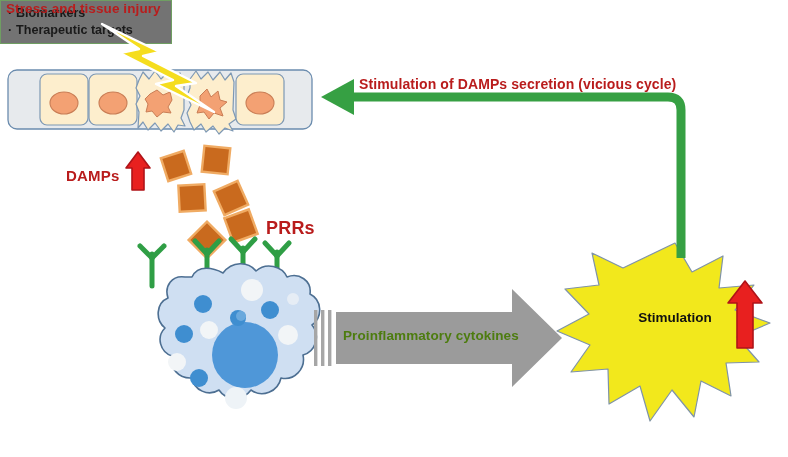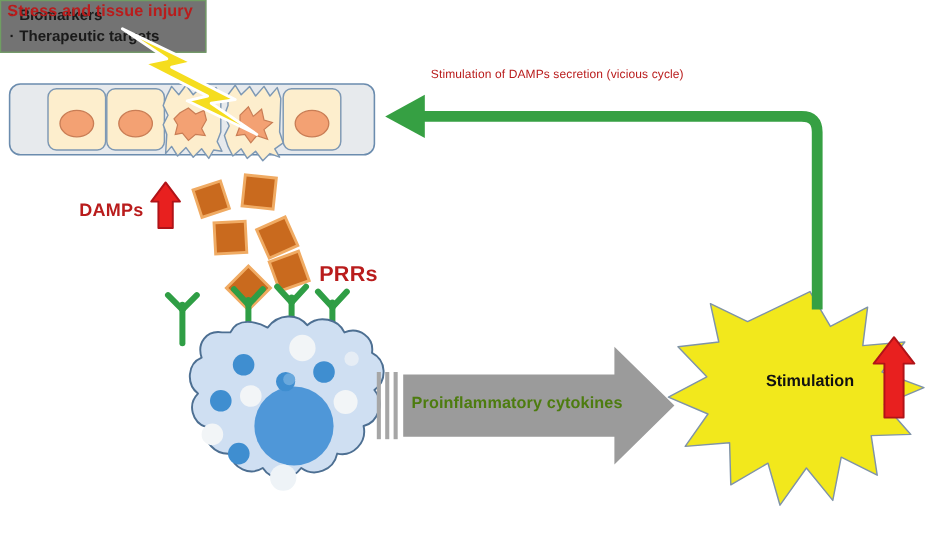--- a/index.html
+++ b/index.html
@@ -33,23 +33,23 @@
   }
   #title-stress {
     left: 6px;
     top: 1px;
     font-size: 13.5px;
     font-weight: 600;
     letter-spacing: 0.1px;
   }
   #label-vicious {
     left: 359px;
-    top: 57px;
-    font-size: 10px;
-    font-weight: 400;
+    top: 76px;
+    font-size: 14px;
+    font-weight: 700;
     letter-spacing: 0.1px;
   }
   #label-damps {
     left: 66px;
     top: 167px;
     font-size: 15px;
     font-weight: 700;
     letter-spacing: 0.2px;
   }
   #label-prrs {

